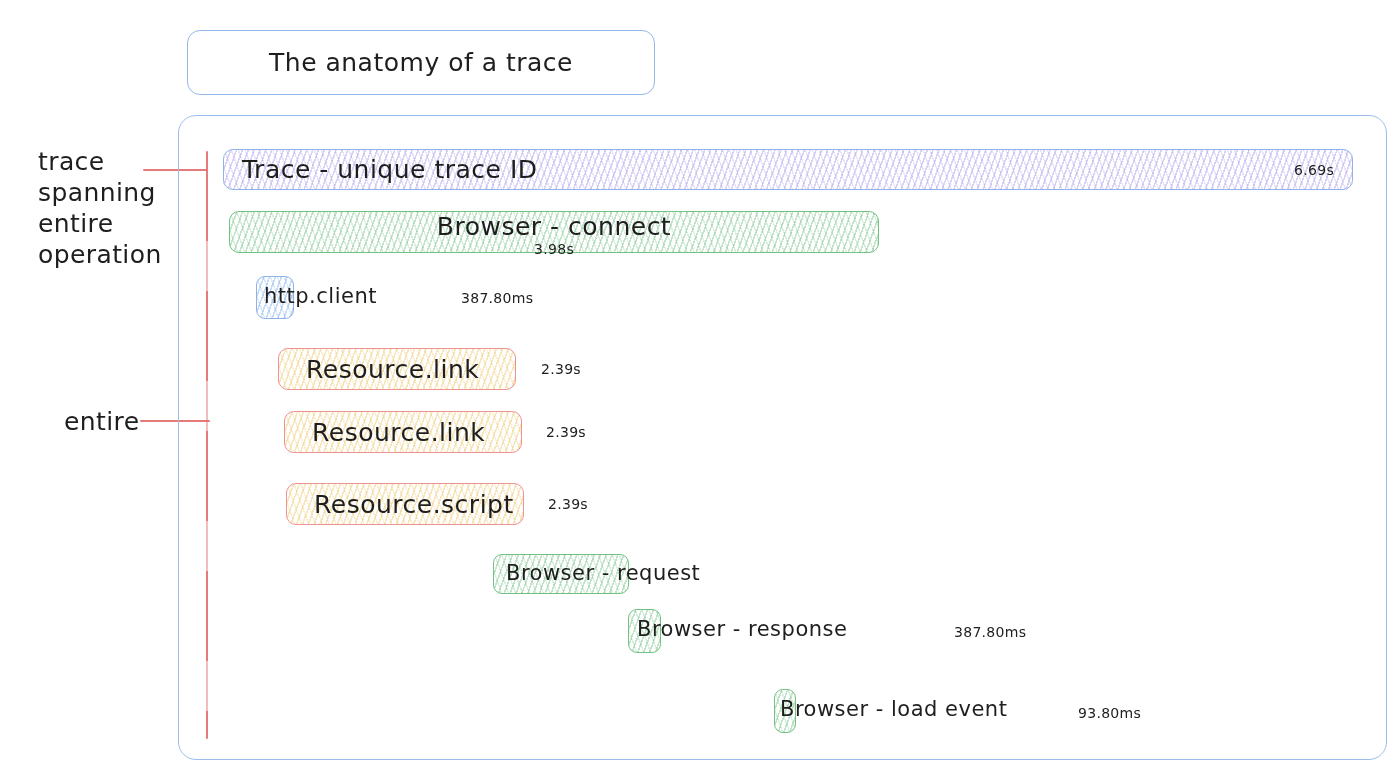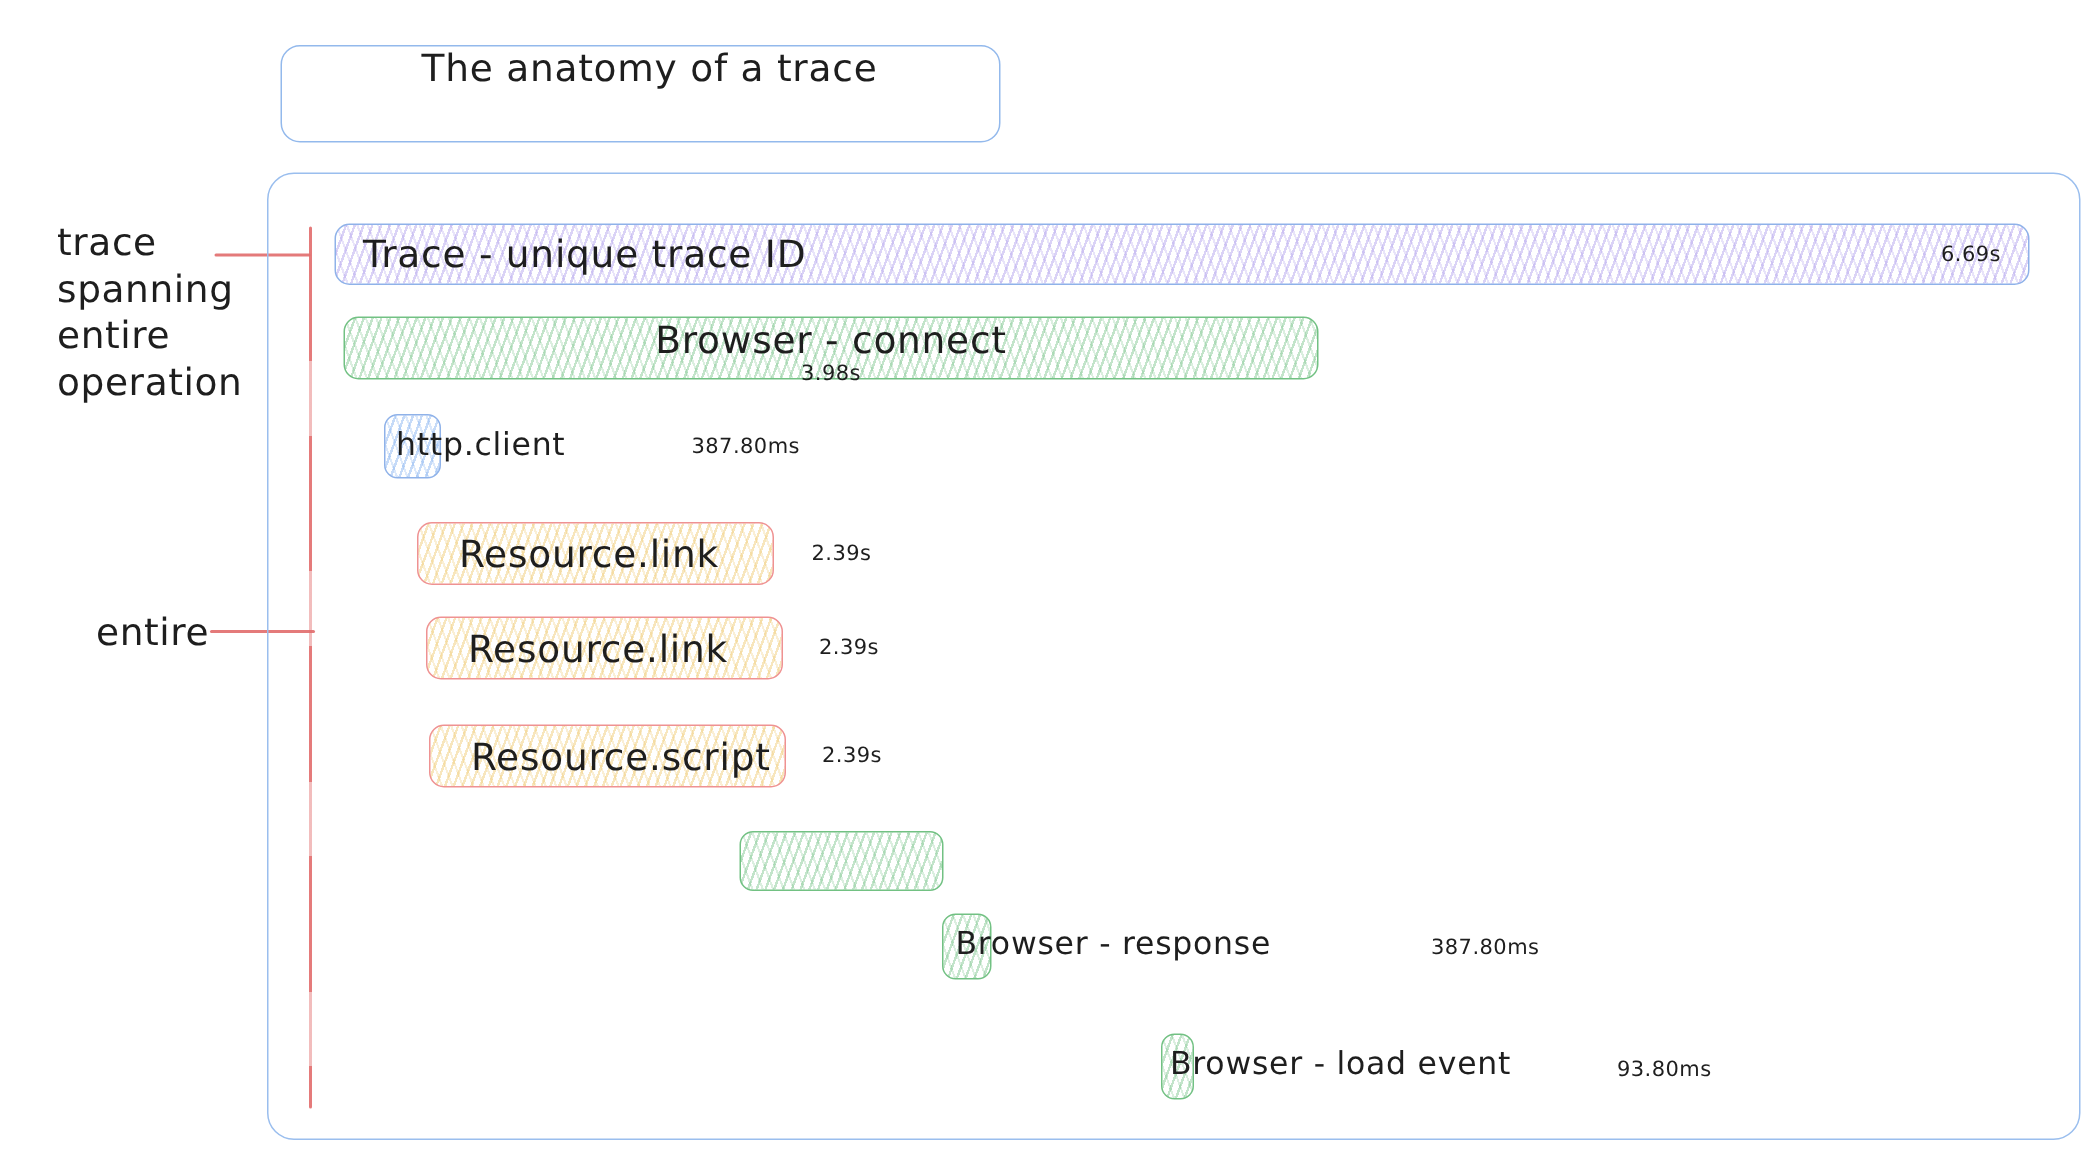--- a/index.html
+++ b/index.html
@@ -6,22 +6,22 @@
   body{
     width:1400px;height:783px;background:#ffffff;overflow:hidden;position:relative;
     font-family:"DejaVu Sans","Liberation Sans",sans-serif;color:#1e1e1e;
   }
   .canvas{position:absolute;inset:0;}
 
   
   .title-box{
     position:absolute;left:187px;top:30px;width:466px;height:63px;
     border:1.6px solid #93b9ec;border-radius:13px;
-    display:flex;align-items:flex-start;justify-content:center;
-    font-size:25px;letter-spacing:.5px;padding-left:12px;
+    display:flex;align-items:center;justify-content:center;
+    font-size:25px;letter-spacing:.5px;
   }
 
   
   .outer-container{
     position:absolute;left:178px;top:115px;width:1207px;height:643px;
     border:1.6px solid #9abeee;border-radius:18px;
   }
 
   
   .annotation{position:absolute;font-size:25px;line-height:31px;letter-spacing:.4px;}
@@ -121,20 +121,21 @@
       <span class="bar-label">Resource.link</span>
     </div>
     <span class="abs-duration" style="left:367px;top:308px;">2.39s</span>
 
     <div class="span-row-box hachure-yellow" style="left:107px;top:367px;width:238px;height:42px;">
       <span class="bar-label">Resource.script</span>
     </div>
     <span class="abs-duration" style="left:369px;top:380px;">2.39s</span>
 
     <div class="mini-box hachure-green" style="left:314px;top:438px;width:136px;height:40px;"></div>
+    <span class="float-label" style="left:327px;top:445px;">Browser - request</span>
 
     <div class="mini-box hachure-green" style="left:449px;top:493px;width:33px;height:44px;"></div>
     <span class="float-label" style="left:458px;top:501px;">Browser - response</span>
     <span class="abs-duration" style="left:775px;top:508px;">387.80ms</span>
 
     <div class="mini-box hachure-green" style="left:595px;top:573px;width:22px;height:44px;"></div>
     <span class="float-label" style="left:601px;top:581px;">Browser - load event</span>
     <span class="abs-duration" style="left:899px;top:589px;">93.80ms</span>
 
   </div>

